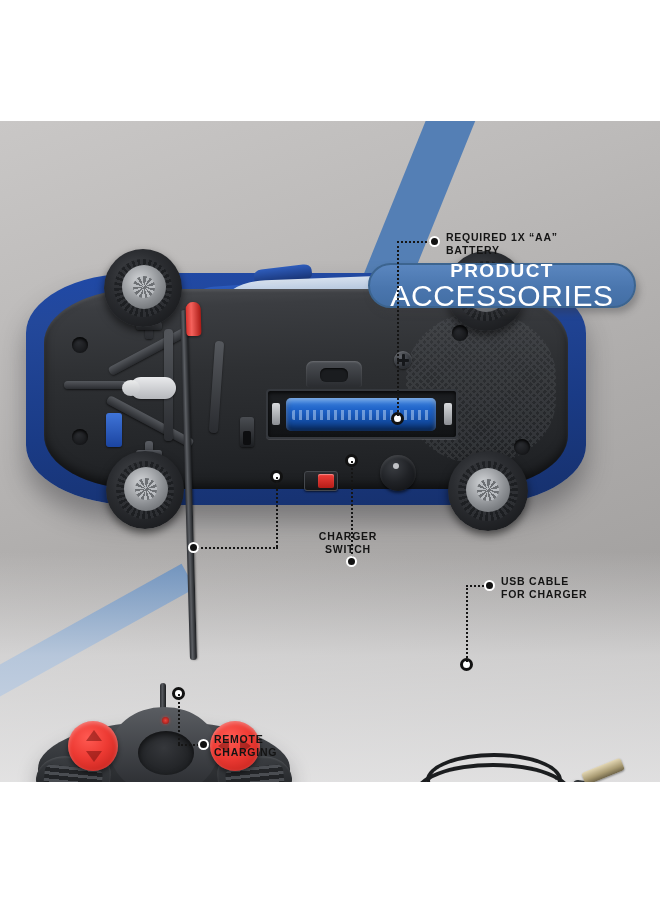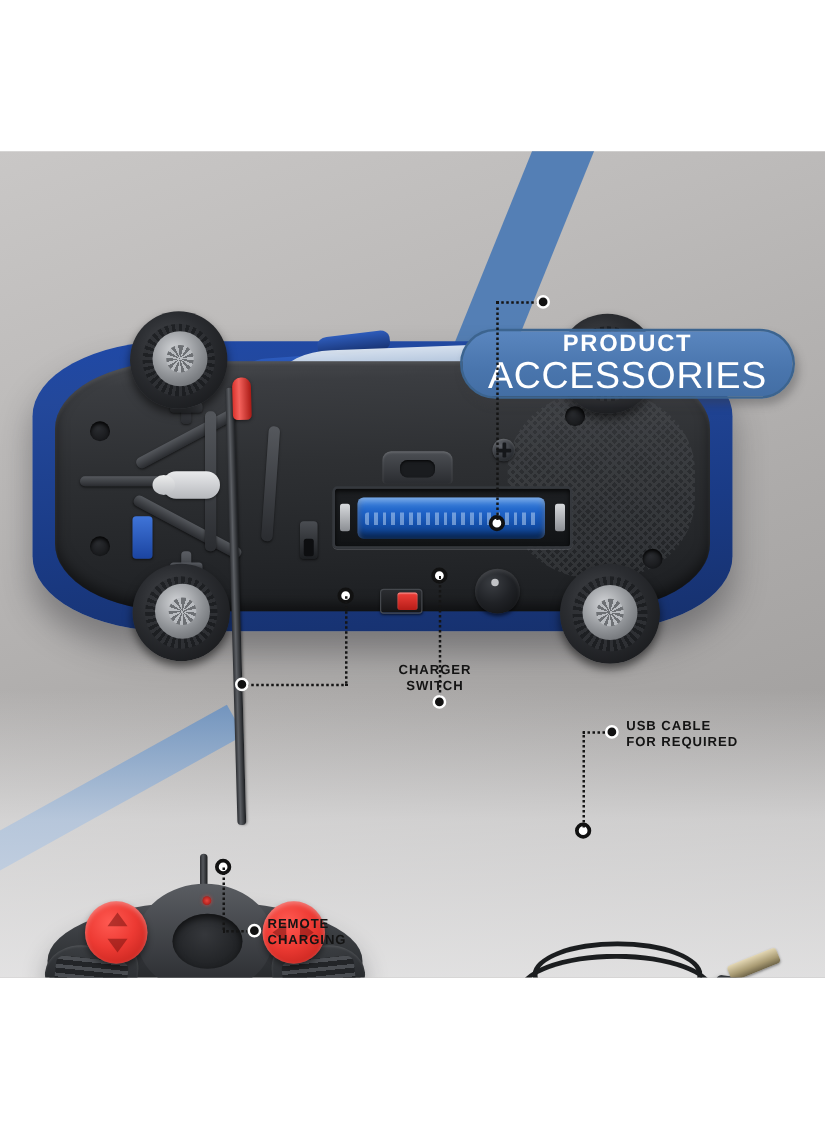--- a/index.html
+++ b/index.html
@@ -15,21 +15,21 @@
   .stripe{position:absolute;background:#4b7ab4;opacity:.92;}
   .stripe-top{width:46px;height:430px;left:385px;top:-110px;transform:rotate(22deg);transform-origin:50% 50%;}
   .stripe-bot{width:28px;height:330px;left:30px;top:370px;transform:rotate(61deg);transform-origin:50% 50%;opacity:.82;
               background:#5c87bd;}
 
   
   .floor{position:absolute;left:0;right:0;bottom:0;height:230px;
          background:linear-gradient(180deg,rgba(255,255,255,0) 0%,rgba(245,245,246,.55) 45%,rgba(250,250,251,.72) 100%);}
 
   
-  #badge{position:absolute;left:368px;top:142px;width:268px;height:56px;border-radius:34px;
+  #badge{position:absolute;left:368px;top:142px;width:268px;height:45px;border-radius:34px;
          background:linear-gradient(180deg,#5a86bf 0%,#4a76ae 55%,#436ea4 100%);
          border:2px solid #3c648f;box-sizing:border-box;
          box-shadow:3px 5px 7px rgba(60,60,62,.35);
          display:flex;flex-direction:column;align-items:center;justify-content:center;}
   #badge .l1{color:#fff;font-weight:bold;font-size:19px;letter-spacing:1.4px;line-height:19px;}
   #badge .l2{color:#fff;font-weight:normal;font-size:30px;letter-spacing:.6px;line-height:31px;}
 
   
   .lbl{position:absolute;color:#141414;font-weight:bold;font-size:10.5px;letter-spacing:.75px;line-height:13px;}
   .lbl.ctr{text-align:center;}
@@ -288,20 +288,24 @@
 
     <div id="badge">
       <span class="l1">PRODUCT</span>
       <span class="l2">ACCESSORIES</span>
     </div>
 
     <div class="dot hollow" style="left:391px;top:291px;"></div>
     <div class="ld v" style="left:397px;top:120px;height:175px;"></div>
     <div class="ld h" style="left:397px;top:120px;width:38px;"></div>
     <div class="dot" style="left:429px;top:115px;"></div>
+    <div class="lbl lft" style="left:446px;top:110px;width:200px;">
+      <div>REQUIRED 1X “AA”</div>
+      <div>BATTERY</div>
+    </div>
 
     <div class="dot hollow" style="left:270px;top:349px;"></div>
     <div class="ld v" style="left:276px;top:356px;height:70px;"></div>
     <div class="ld h" style="left:194px;top:426px;width:84px;"></div>
     <div class="dot" style="left:188px;top:421px;"></div>
 
     <div class="dot hollow" style="left:345px;top:333px;"></div>
     <div class="ld v" style="left:351px;top:340px;height:100px;"></div>
     <div class="ld h" style="left:351px;top:440px;width:0px;"></div>
     <div class="dot" style="left:346px;top:435px;"></div>
@@ -309,21 +313,21 @@
       <div>CHARGER</div>
       <div>SWITCH</div>
     </div>
 
     <div class="dot hollow" style="left:460px;top:537px;"></div>
     <div class="ld v" style="left:466px;top:464px;height:77px;"></div>
     <div class="ld h" style="left:466px;top:464px;width:22px;"></div>
     <div class="dot" style="left:484px;top:459px;"></div>
     <div class="lbl lft" style="left:501px;top:454px;width:150px;">
       <div>USB CABLE</div>
-      <div>FOR REQUIRED</div>
+      <div>FOR CHARGER</div>
     </div>
 
     <div class="dot hollow" style="left:172px;top:566px;"></div>
     <div class="ld v" style="left:178px;top:573px;height:50px;"></div>
     <div class="ld h" style="left:178px;top:623px;width:24px;"></div>
     <div class="dot" style="left:198px;top:618px;"></div>
     <div class="lbl lft" style="left:214px;top:612px;width:120px;">
       <div>REMOTE</div>
       <div>CHARGING</div>
     </div>

